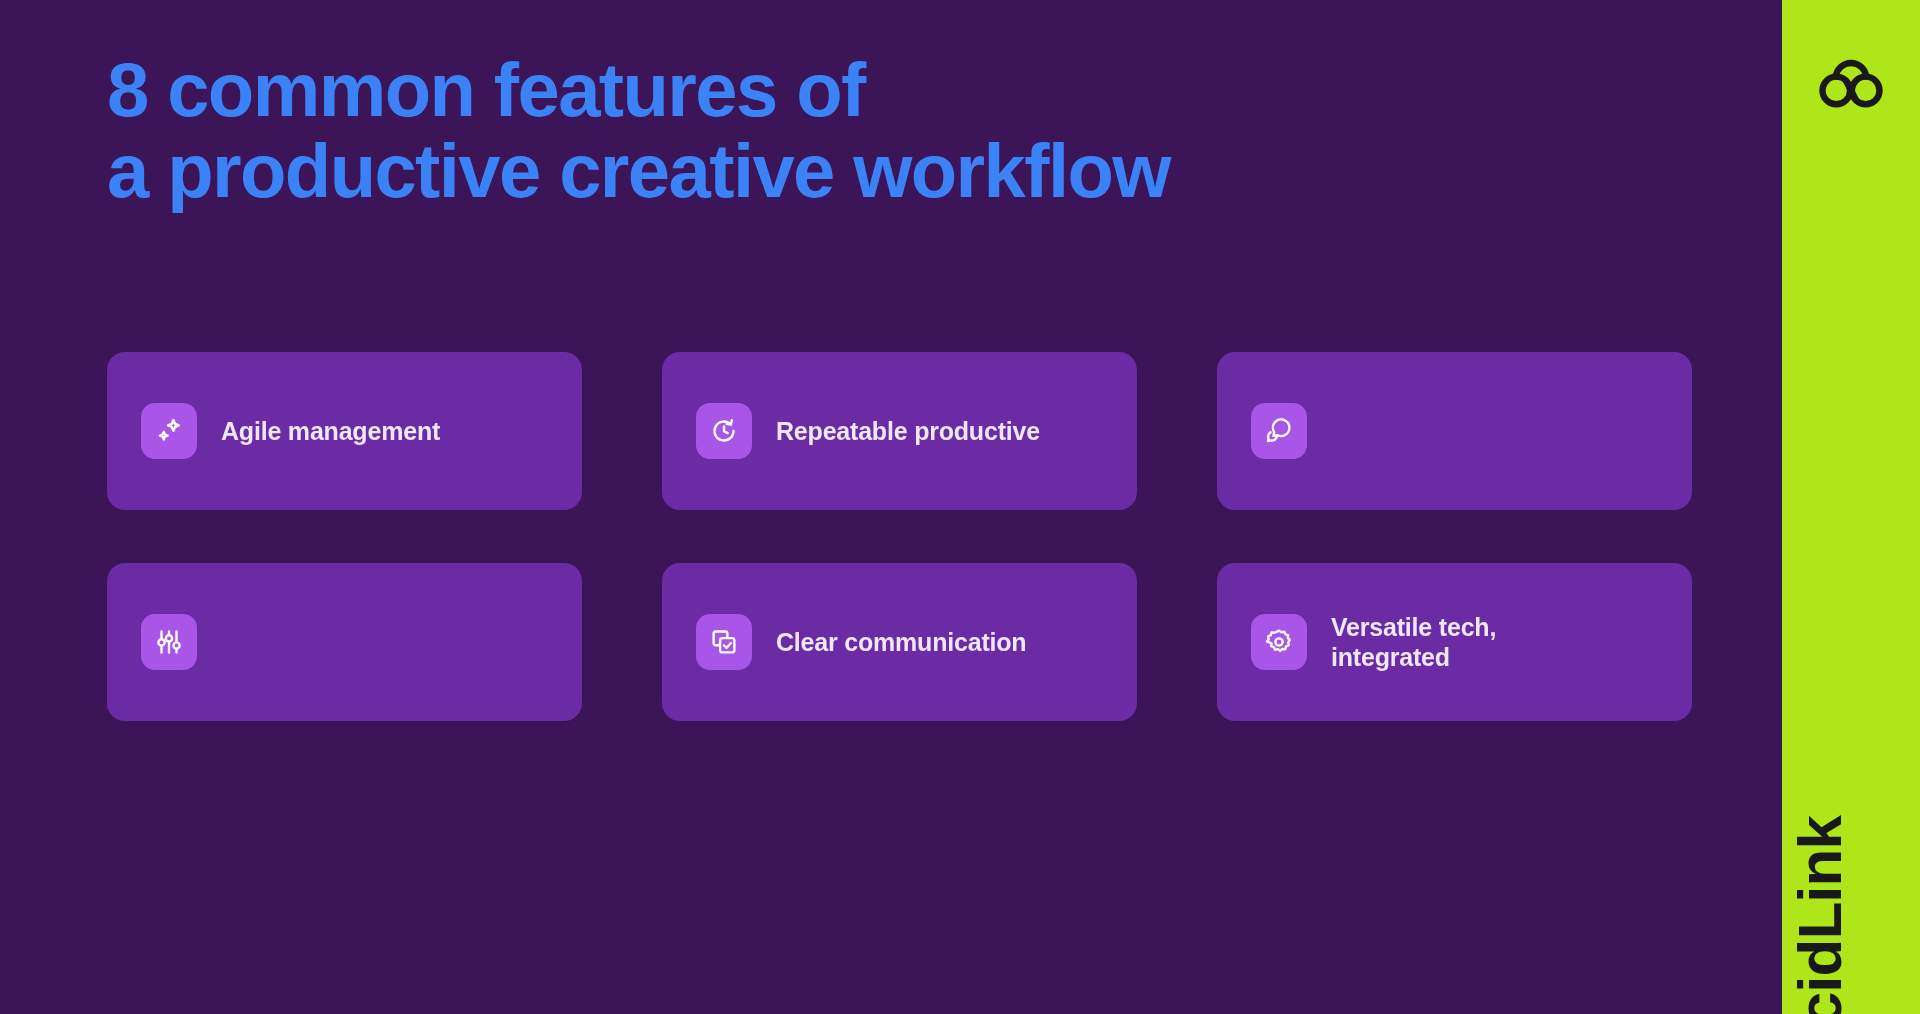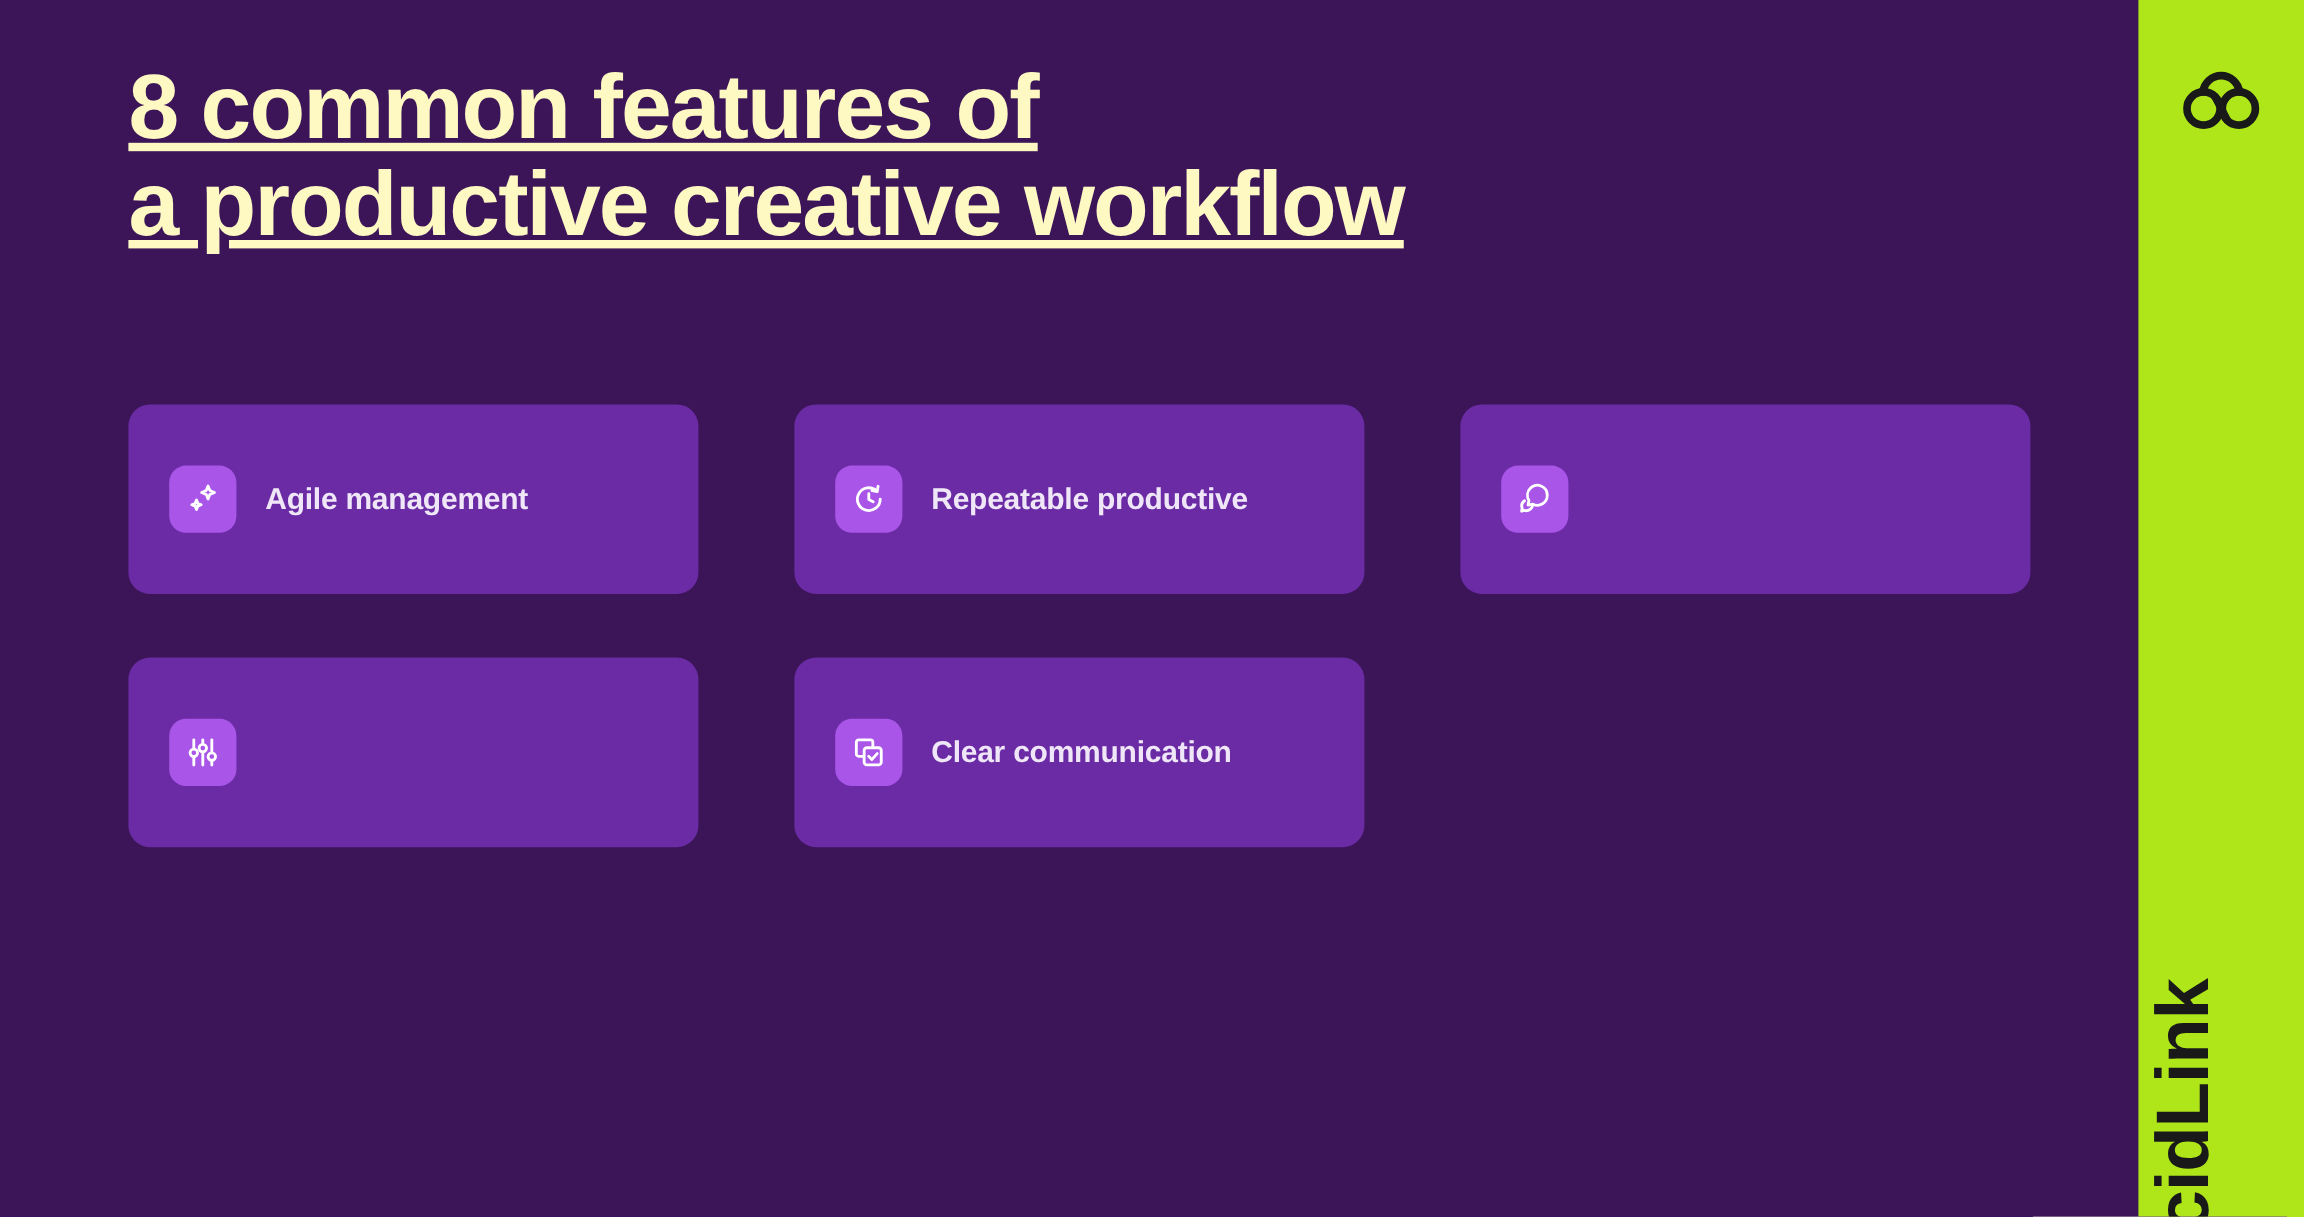--- a/index.html
+++ b/index.html
@@ -14,33 +14,32 @@
     width:1920px; height:1014px;
     background:#3C1559;
     overflow:hidden;
   }
 
   
   .title {
     position:absolute;
     left:107px; top:50px;
     width:1600px;
-    color:#fef9c3;
+    color:#3b82f6;
     font-size:76px;
     font-weight:700;
     line-height:1.06;
     letter-spacing:-1.6px;
     white-space:pre-line;
-    text-decoration:underline;
   }
 
   
   .grid {
     position:absolute;
-    left:107px; top:337px;
+    left:107px; top:352px;
     width:1590px;
     display:grid;
     grid-template-columns:repeat(3, 475px);
     grid-auto-rows:158px;
     column-gap:80px;
     row-gap:53px;
   }
   .card {
     background:#6B2BA5;
     border-radius:18px;
@@ -162,20 +161,30 @@
       <span class="icon-tile">
         <svg width="30" height="30" viewBox="0 0 24 24" fill="none" stroke="#fff" stroke-width="1.9" stroke-linecap="round" stroke-linejoin="round">
           <path d="M8.2 14.6H5.3a1.6 1.6 0 0 1-1.6-1.6V5.2a1.6 1.6 0 0 1 1.6-1.6h7.8a1.6 1.6 0 0 1 1.6 1.6v2.9"></path>
           <rect x="8.9" y="8.9" width="11.4" height="11.4" rx="1.8"></rect>
           <polyline points="11.9,14.6 14,16.7 17.6,12.8"></polyline>
         </svg>
       </span>
       <span class="card-label">Clear communication</span>
     </div>
 
+    <div class="card">
+      <span class="icon-tile">
+        <svg width="30" height="30" viewBox="0 0 24 24" fill="none" stroke="#fff" stroke-width="1.9" stroke-linecap="round" stroke-linejoin="round">
+          <path d="M12 2.9l1.9 1.35 2.25-.55.95 2.12 2.2.65-.25 2.3 1.6 1.68-1.35 1.88.5 2.26-2.1.97-.72 2.2-2.3-.2-1.72 1.55-1.85-1.38-2.27.47-.92-2.13-2.19-.69.29-2.3L2.4 11.6l1.38-1.86-.46-2.27 2.12-.94.69-2.19 2.3.28z"></path>
+          <circle cx="12" cy="12" r="2.9"></circle>
+        </svg>
+      </span>
+      <span class="card-label">Versatile tech,
+integrated</span>
+    </div>
 
 
 
   </div>
 
   <aside class="sidebar">
     <div class="brand-logo">
       <svg width="72" height="60" viewBox="0 0 72 60" fill="none" stroke="#191919" stroke-width="6.4" stroke-linecap="round" stroke-linejoin="round">
         <path d="M20.8 24.6a15.3 15.3 0 0 1 30.4 0"></path>
         <circle cx="21.3" cy="38.4" r="13.8"></circle>

